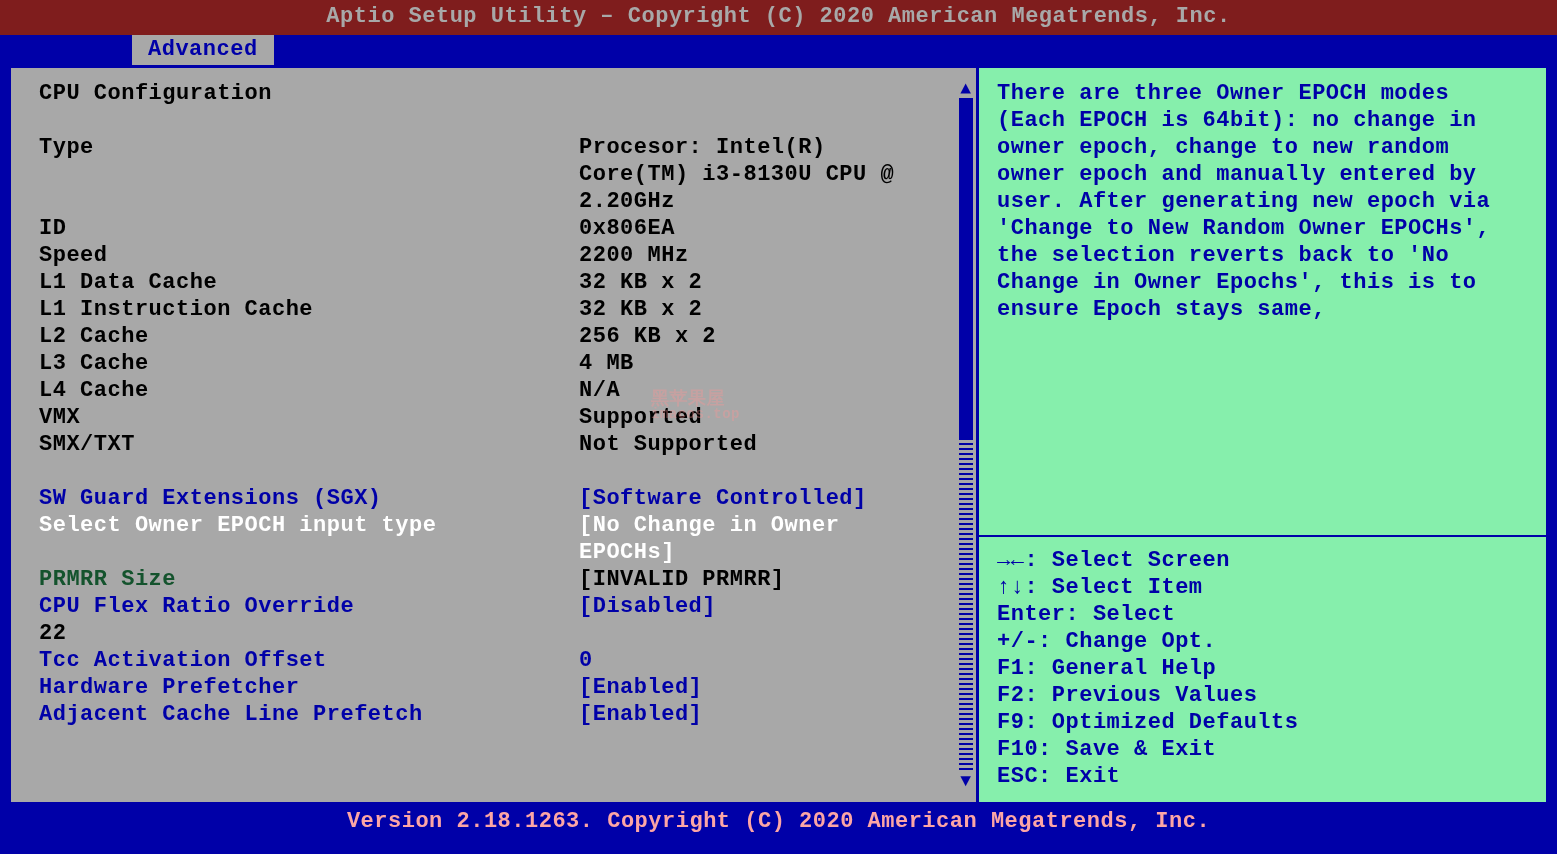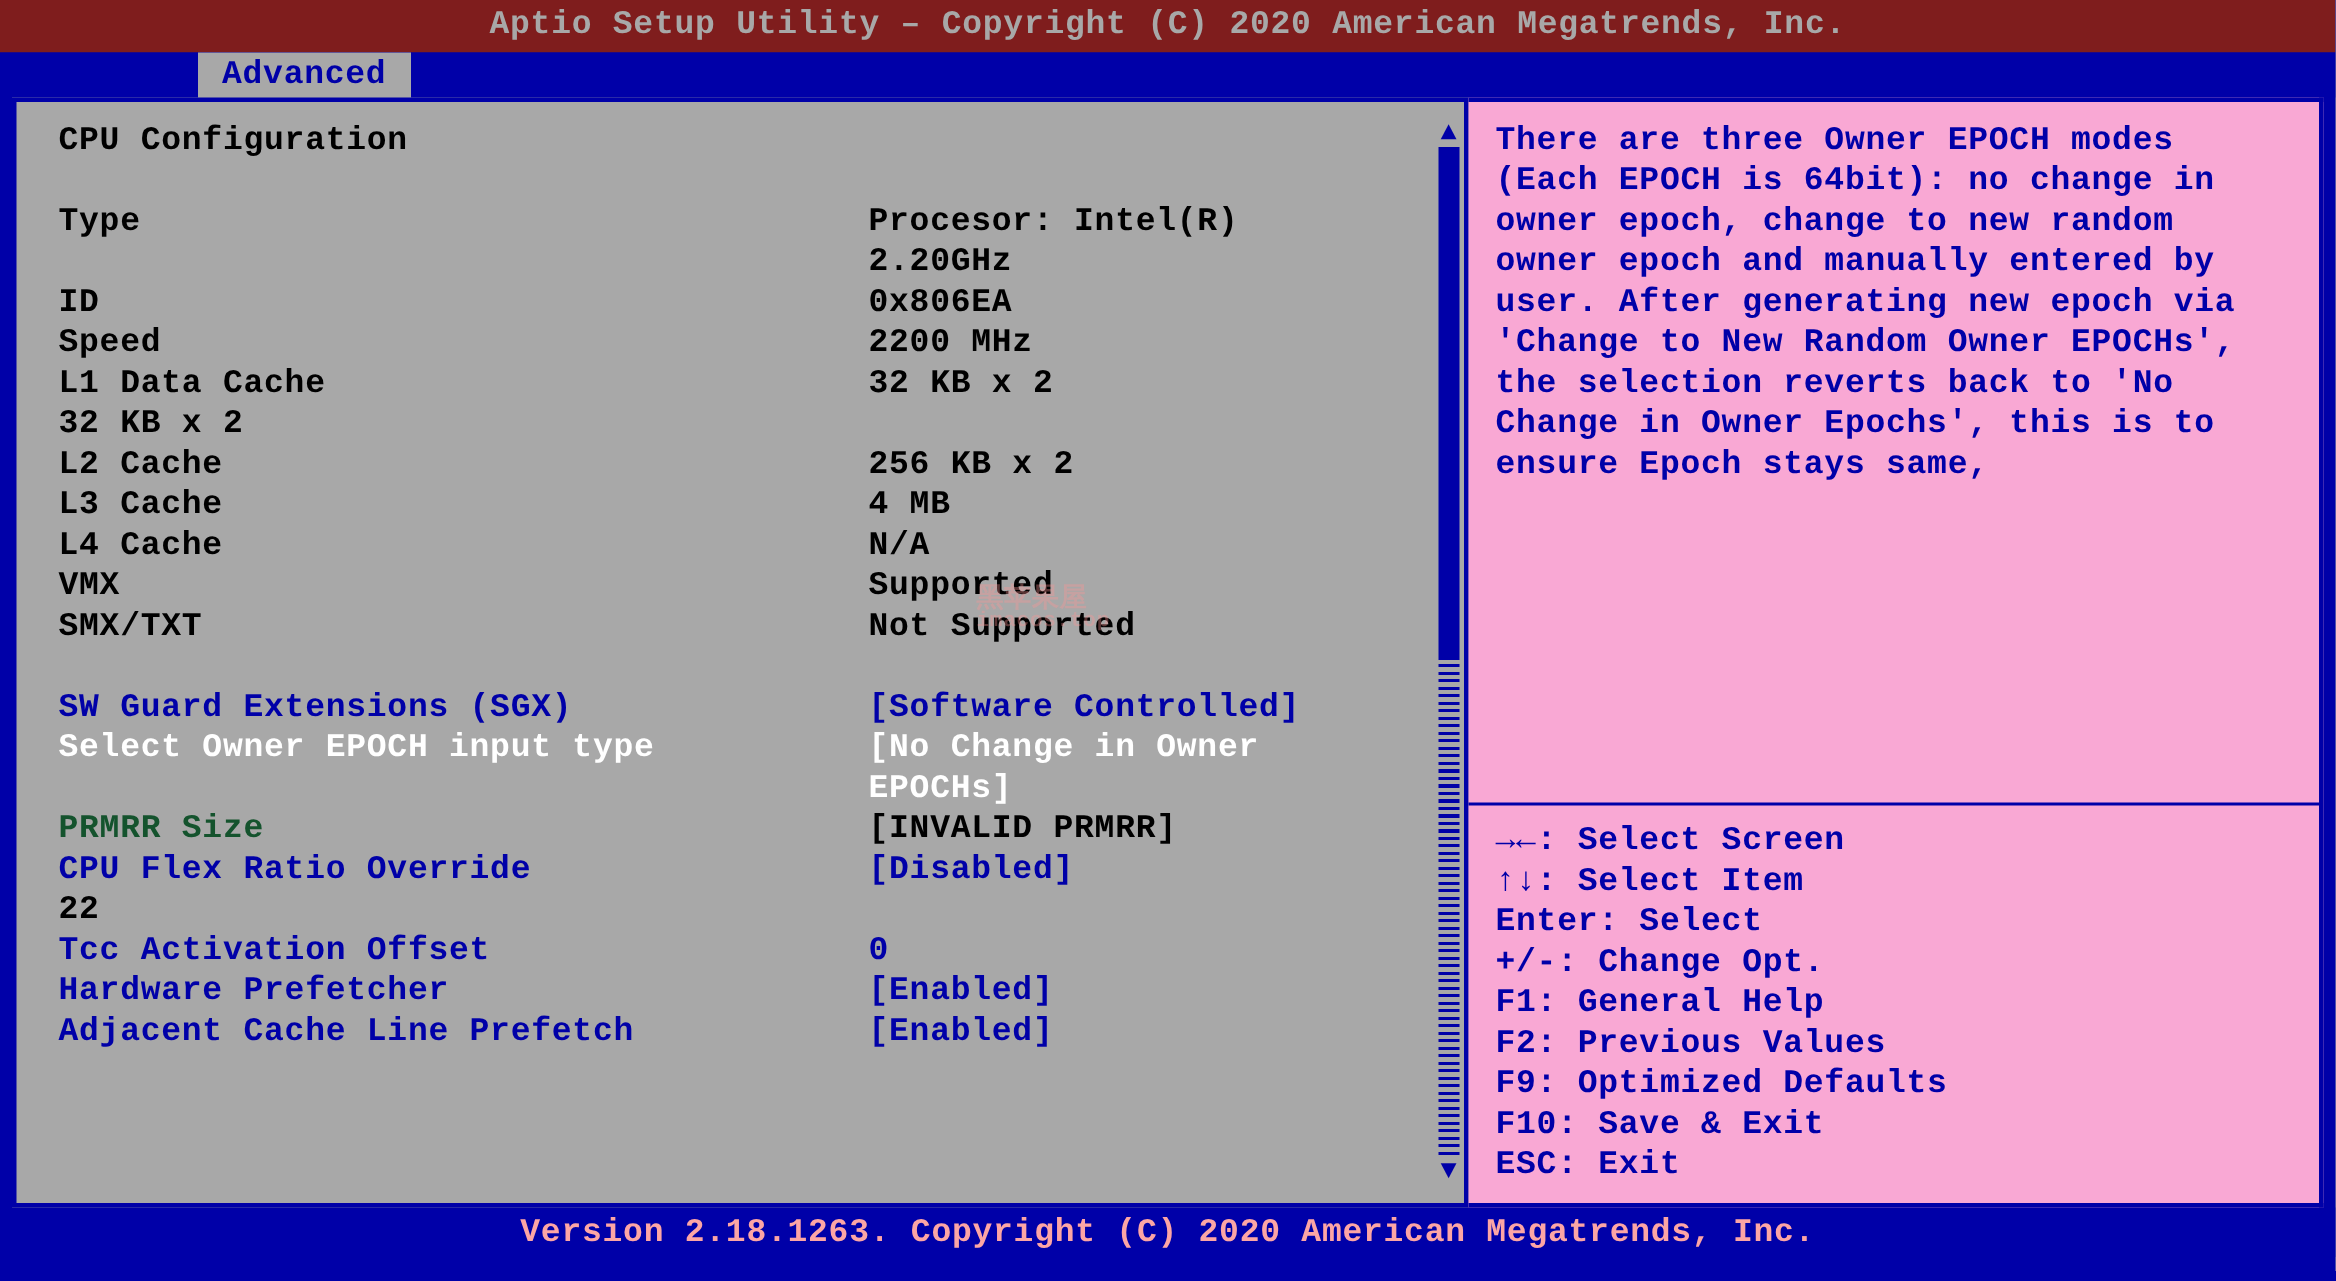--- a/index.html
+++ b/index.html
@@ -41,21 +41,21 @@
   .main-panel {
     flex: 1;
     background: #a8a8a8;
     border: 3px solid #0000a8;
     padding: 12px 20px 12px 28px;
     position: relative;
     overflow: hidden;
   }
   .side-panel {
     width: 570px;
-    background: #f9a8d4;
+    background: #86efac;
     border: 3px solid #0000a8;
     border-left: none;
     padding: 12px 18px;
     color: #0000a8;
     position: relative;
     display: flex;
     flex-direction: column;
   }
   .row {
     display: flex;
@@ -147,35 +147,40 @@
     </div>
     <div class="row">&nbsp;</div>
 
     <div id="info-rows">
         <div class="row info-row">
           <span class="label">Type</span>
           <span class="value">Procesor: Intel(R)</span>
         </div>
         <div class="row info-row">
           <span class="label"></span>
+          <span class="value">Core(TM) i3-8130U CPU @</span>
+        </div>
+        <div class="row info-row">
+          <span class="label"></span>
           <span class="value">2.20GHz</span>
         </div>
         <div class="row info-row">
           <span class="label">ID</span>
           <span class="value">0x806EA</span>
         </div>
         <div class="row info-row">
           <span class="label">Speed</span>
           <span class="value">2200 MHz</span>
         </div>
         <div class="row info-row">
           <span class="label">L1 Data Cache</span>
           <span class="value">32 KB x 2</span>
         </div>
         <div class="row info-row">
+          <span class="label">L1 Instruction Cache</span>
           <span class="value">32 KB x 2</span>
         </div>
         <div class="row info-row">
           <span class="label">L2 Cache</span>
           <span class="value">256 KB x 2</span>
         </div>
         <div class="row info-row">
           <span class="label">L3 Cache</span>
           <span class="value">4 MB</span>
         </div>

